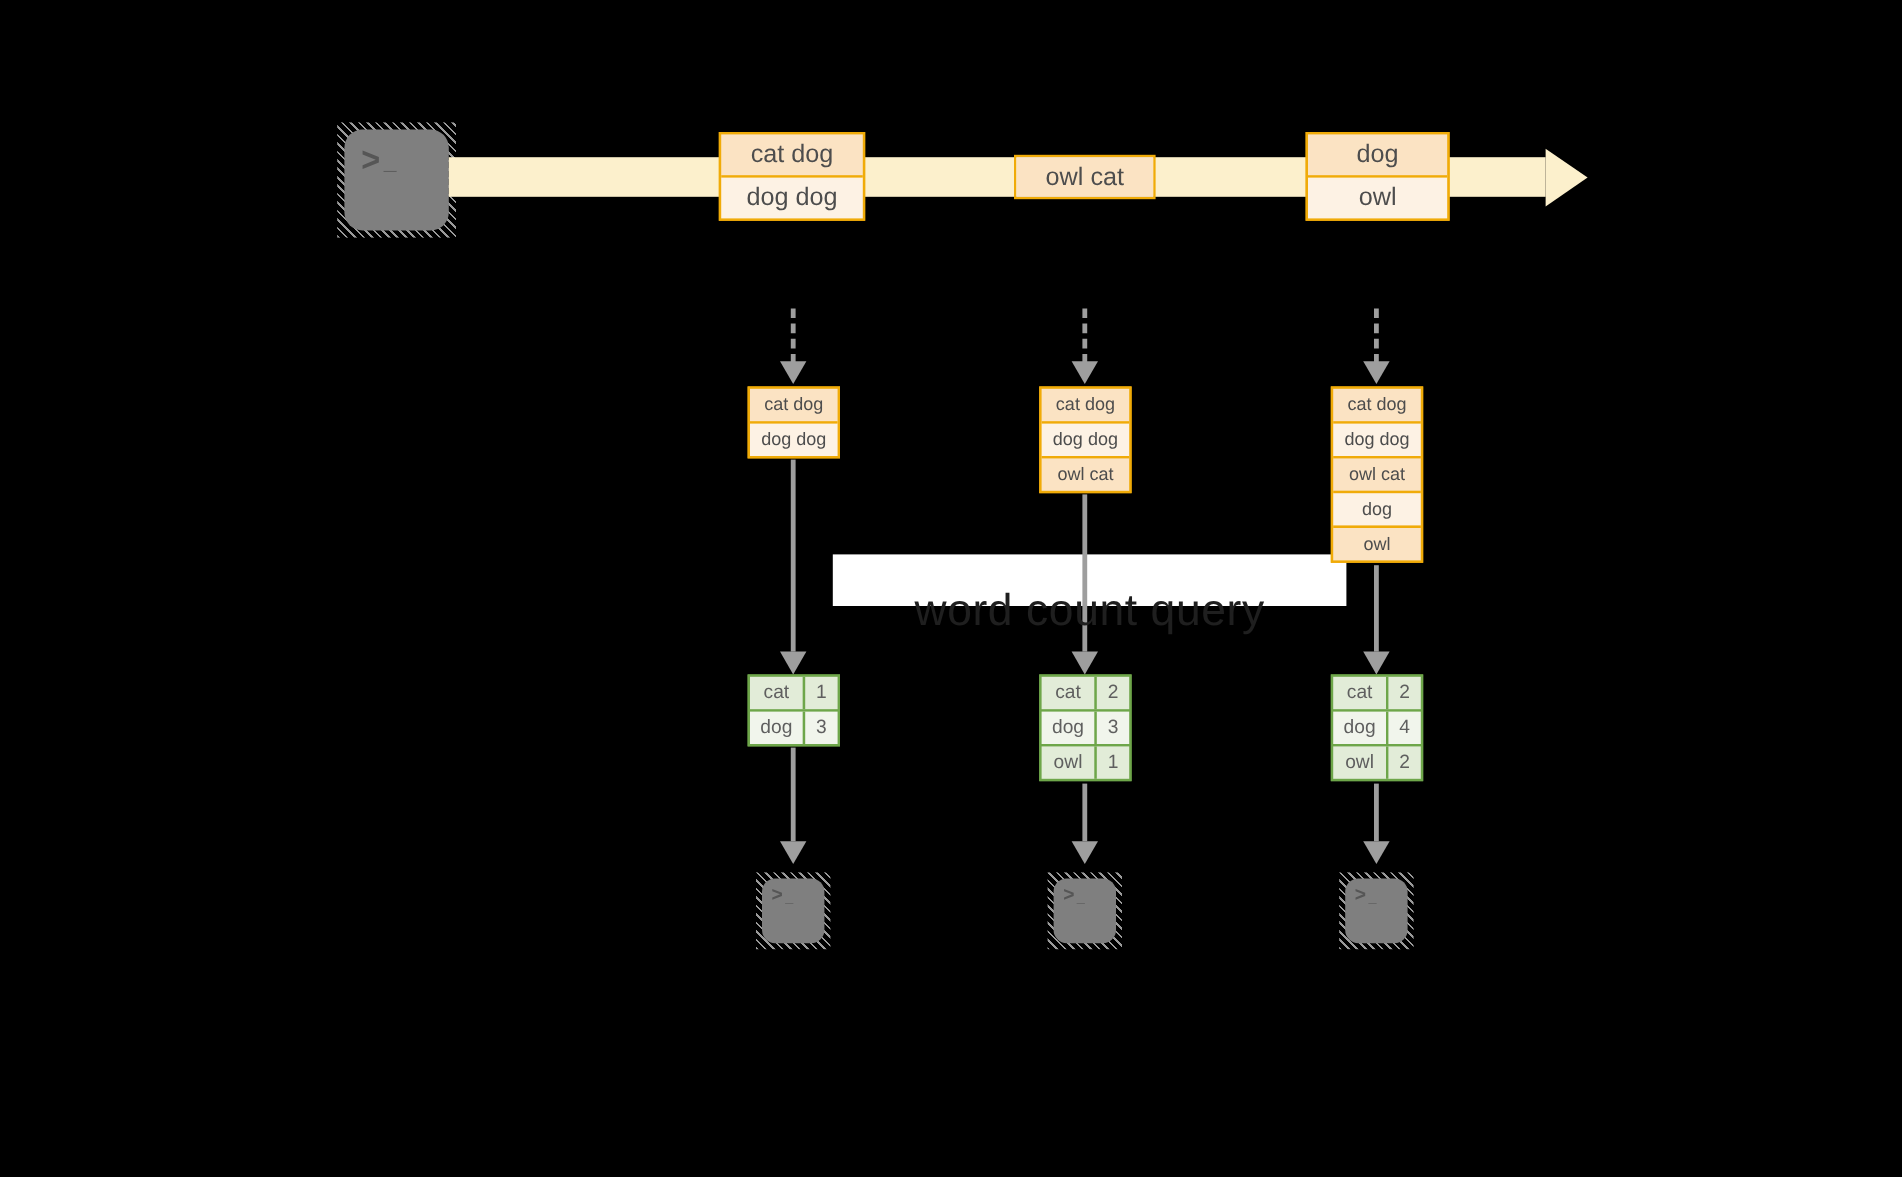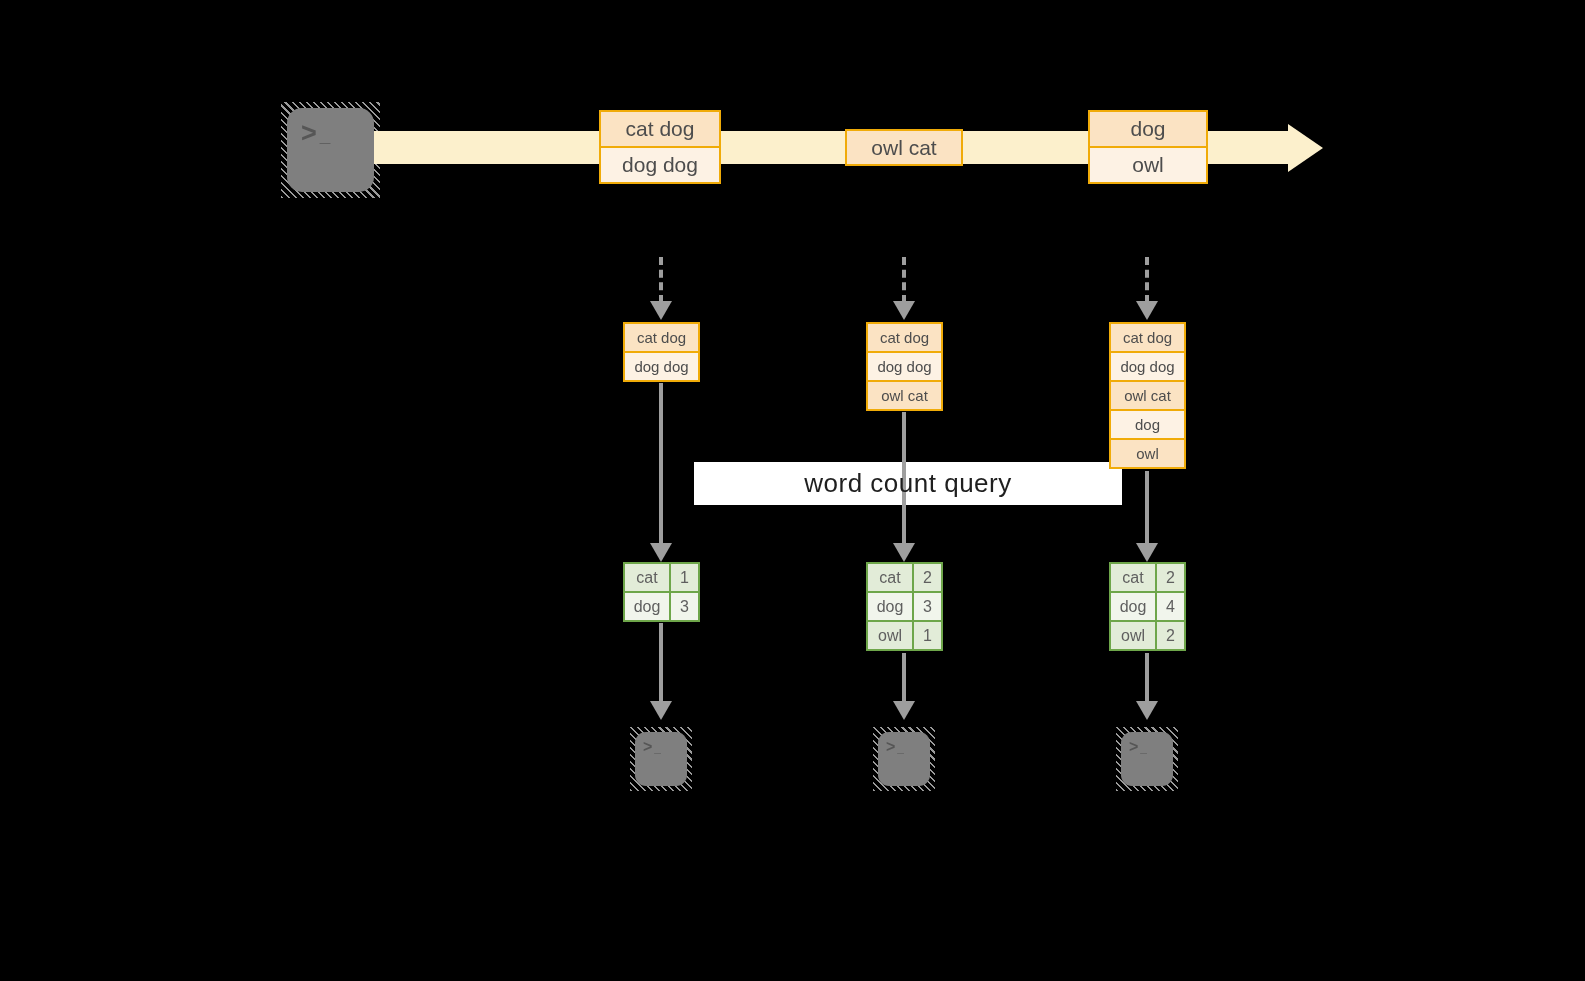--- a/index.html
+++ b/index.html
@@ -43,23 +43,23 @@
   .gr.glight .w,.gr.glight .c{background:#F1F5EC;}
 
   
   .dashline{position:absolute;width:0;border-left:4px dashed #9e9e9e;z-index:2;}
   .solidline{position:absolute;width:4px;background:#9e9e9e;z-index:2;}
   .ahead{position:absolute;width:0;height:0;border-left:11px solid transparent;
          border-right:11px solid transparent;border-top:19px solid #9e9e9e;z-index:2;}
 
   
   .qband{position:absolute;left:694px;top:462px;width:428px;height:43px;background:#ffffff;z-index:1;}
-  .qband-text{position:absolute;left:694px;top:462px;width:428px;height:42px;z-index:3;
+  .qband-text{position:absolute;left:694px;top:488px;width:428px;height:42px;z-index:3;
               display:flex;align-items:center;justify-content:center;
-              font-size:26px;color:#1f1f1f;letter-spacing:0.5px;}
+              font-size:37px;color:#1f1f1f;letter-spacing:0.5px;}
 </style>
 </head>
 <body>
 
 <div class="canvas">
 
   <div class="term" style="left:281px;top:102px;width:99px;height:96px;">
     <div class="term-inner">
       <div class="term-glyph">
         <span class="chev">&gt;</span>

